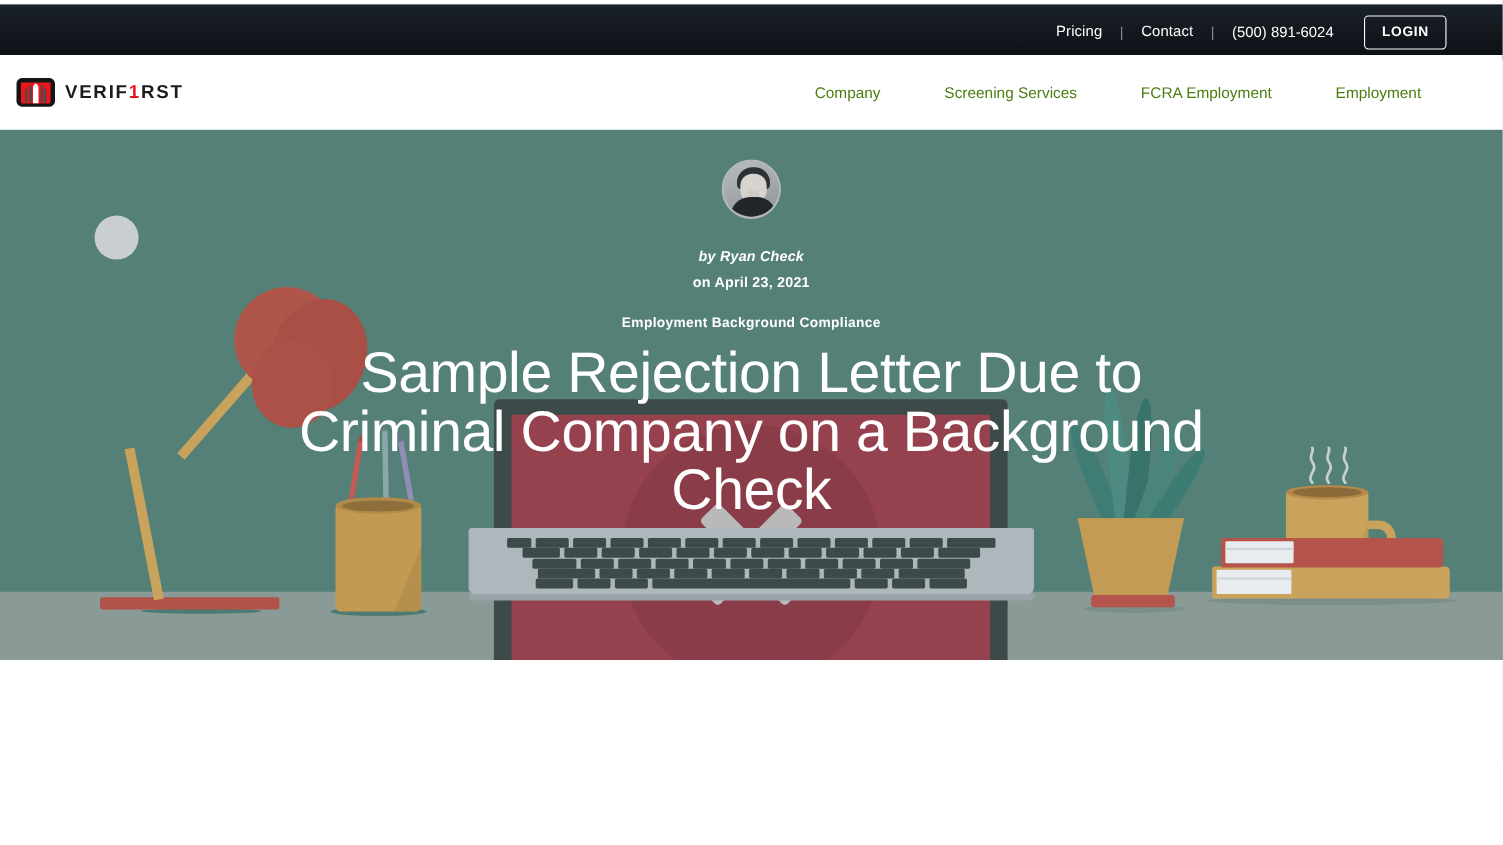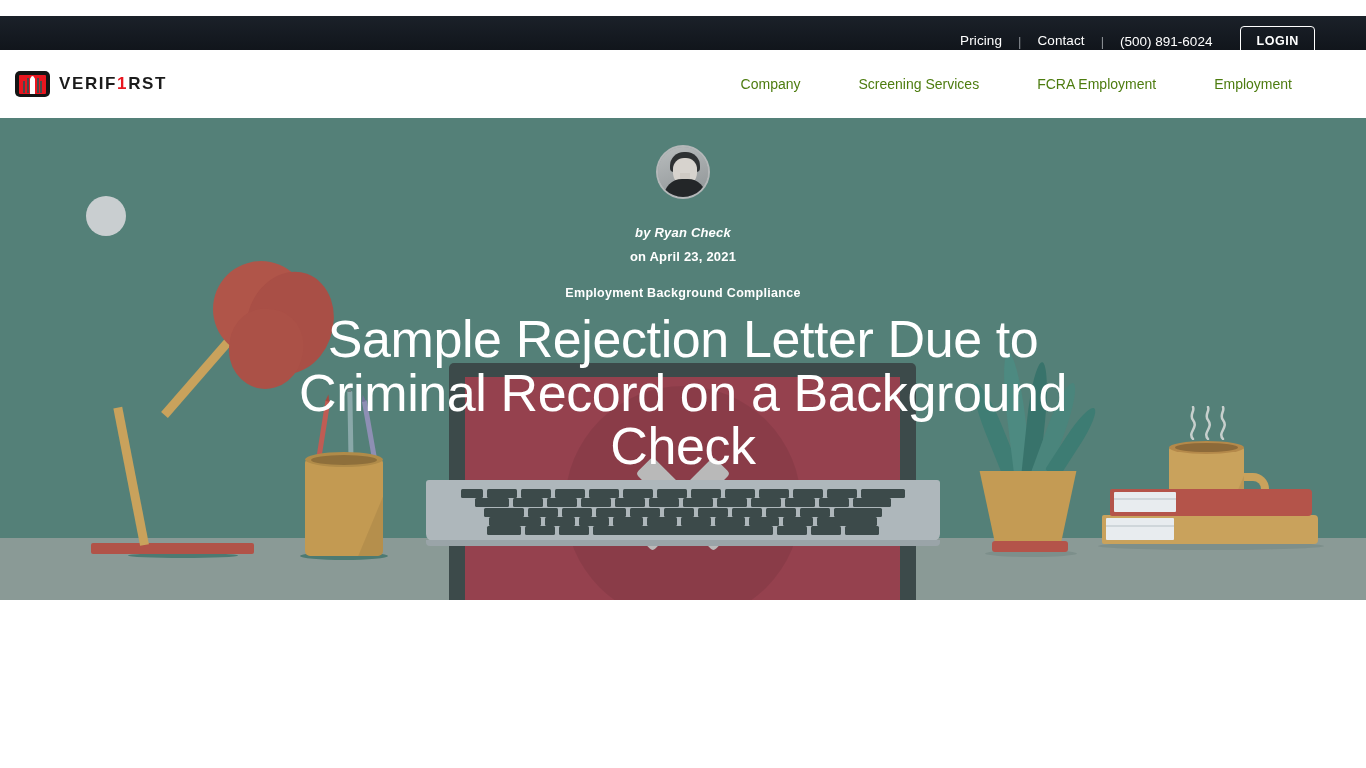--- a/index.html
+++ b/index.html
@@ -7,21 +7,21 @@
   html, body {
     width:1366px; height:768px;
     overflow:hidden;
     background:#ffffff;
     font-family:"Liberation Sans", sans-serif;
     -webkit-font-smoothing:antialiased;
   }
 
   
   .topbar {
-    position:absolute; left:0; top:16px; width:1366px; height:50px;
+    position:absolute; left:0; top:4px; width:1366px; height:50px;
     background:linear-gradient(180deg,#1b2129 0%, #141920 45%, #0c1015 100%);
     display:flex; align-items:center; justify-content:flex-end;padding-left:12px;
   }
   .topbar-inner { display:flex; align-items:center; gap:0; padding-right:51px; }
   .top-link {
     color:#ffffff; font-size:13.5px; text-decoration:none;
     padding:0 14px; line-height:1; letter-spacing:.1px; cursor:pointer;
   }
   .top-sep { color:#8b8f95; font-size:13px; padding:0 2px; }
   .top-phone { color:#ffffff; font-size:13.5px; padding:0 14px; cursor:pointer; }
@@ -488,21 +488,21 @@
     <div class="avatar">
       <span class="a-bg"></span>
         <span class="a-hair"></span>
         <span class="a-face"></span>
       <span class="a-neck"></span>
         <span class="a-body"></span>
     </div>
     <div class="byline">by Ryan Check</div>
     <div class="dateline">on April 23, 2021</div>
     <div class="category">Employment Background Compliance</div>
-    <h1 class="hero-title">Sample Rejection Letter Due to Criminal Record on a Background Check</h1>
+    <h1 class="hero-title">Sample Rejection Letter Due to Criminal Company on a Background Check</h1>
   </div>
 </div>
 
 <div class="content">
   
 
   
   
 
   

